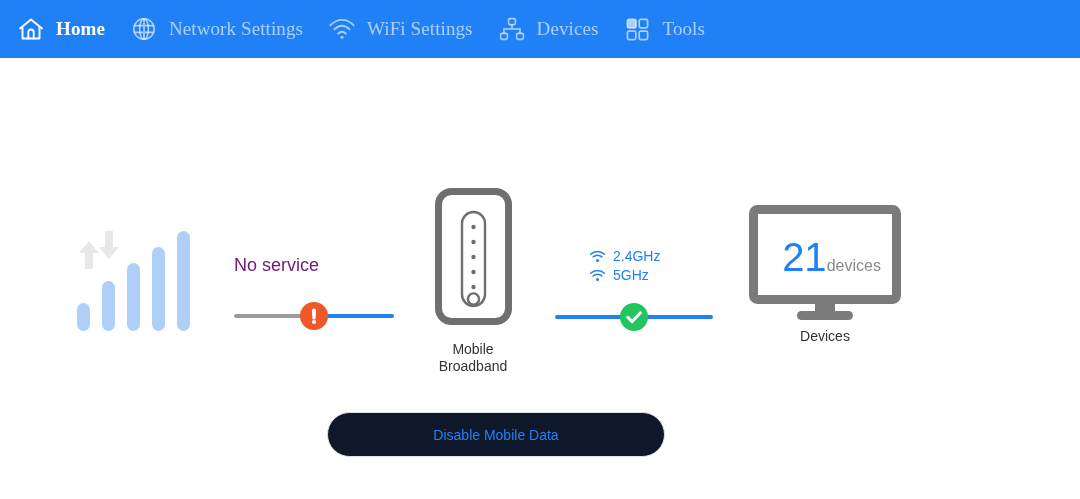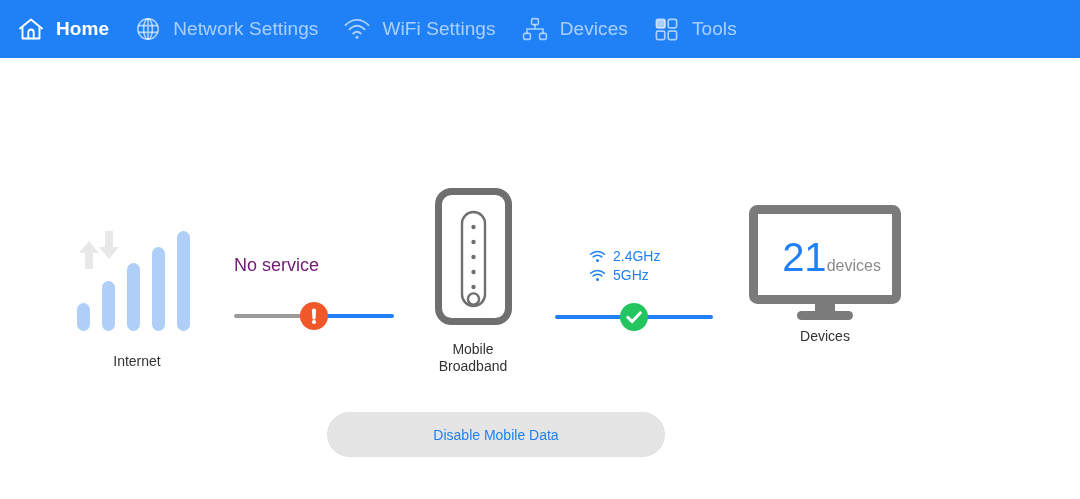--- a/index.html
+++ b/index.html
@@ -25,20 +25,21 @@
     align-items: center;
     box-sizing: border-box;
     padding-left: 14px;
   }
   .nav-item {
     display: flex;
     align-items: center;
     height: 58px;
     cursor: pointer;
     white-space: nowrap;
+    font-family: Liberation Serif, serif;
   }
   .nav-icon {
     display: inline-flex;
     align-items: center;
     justify-content: center;
     width: 34px;
     height: 34px;
     flex: none;
   }
   .nav-label {
@@ -165,21 +166,21 @@
 
   
   .action-btn {
     position: absolute;
     left: 327px;
     top: 412px;
     width: 338px;
     height: 45px;
     border: 1px solid #e2e2e2;
     border-radius: 24px;
-    background: #e5e5e5;
+    background: #0f172a;
     color: #2081F7;
     font-size: 14px;
     font-family: "Liberation Sans", sans-serif;
     cursor: pointer;
     padding: 0;
   }
 </style>
 </head>
 <body>
 
@@ -259,21 +260,20 @@
 
         <g fill="#AFCFF8">
           <rect x="20" y="90" width="13" height="28" rx="6.5"></rect>
           <rect x="45" y="68" width="13" height="50" rx="6.5"></rect>
           <rect x="70" y="50" width="13" height="68" rx="6.5"></rect>
           <rect x="95" y="34" width="13" height="84" rx="6.5"></rect>
           <rect x="120" y="18" width="13" height="100" rx="6.5"></rect>
         </g>
       </svg>
     </div>
-    <div class="node-label">Internet</div>
   </div>
 
   <div class="link" id="link-internet">
     <div class="link-caption">No service</div>
     <div class="link-line seg-left"></div>
     <div class="link-line seg-right"></div>
     <div class="link-badge">
       <svg width="28" height="28" viewBox="0 0 28 28">
         <path d="M14 6.6 a2.1 2.1 0 0 1 2.1 2.1 l-0.5 7.2 a1.6 1.6 0 0 1 -3.2 0 l-0.5 -7.2 A2.1 2.1 0 0 1 14 6.6 Z" fill="#ffffff"></path>
         <circle cx="14" cy="20.0" r="2.1" fill="#ffffff"></circle>

